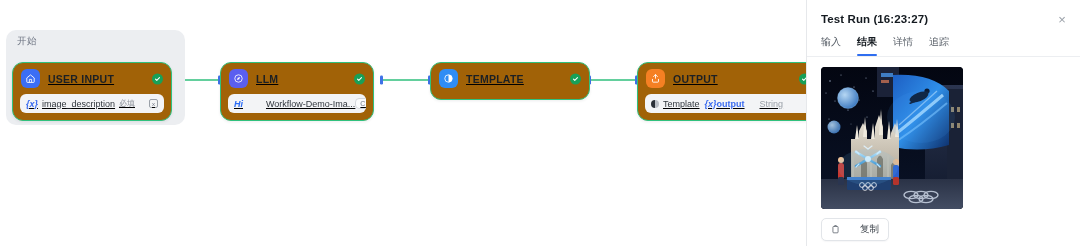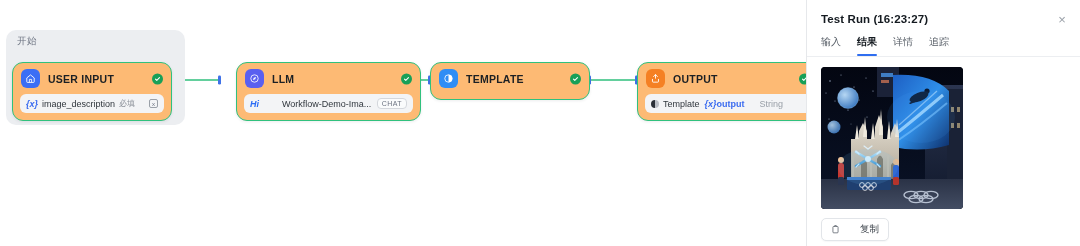--- a/index.html
+++ b/index.html
@@ -29,24 +29,25 @@
     border-radius: 10px;
   }
   .start-group-label {
     position: absolute; left: 11px; top: 5px;
     font-size: 9.5px; color: #6b7280; letter-spacing: .5px;
   }
 
   
   .node {
     position: absolute;
-    background: #fdba74;
+    background: #a16207;
     border: 1.3px solid #30c17e;
     border-radius: 11px;
     box-shadow: 0 1px 3px rgba(16,24,40,.08);
+    text-decoration: underline;
   }
   .node-head {
     display: flex; align-items: center;
     height: 31px;
     padding: 0 9px 0 8px;
     position: relative;
   }
   .node-icon {
     width: 19px; height: 19px;
     border-radius: 6px;
@@ -107,21 +108,21 @@
   .halfcircle-icon {
     width: 8px; height: 8px; border-radius: 50%;
     background: linear-gradient(90deg,#2b3037 50%, #b9bdc4 50%);
     margin-right: 4px; flex: 0 0 auto;
   }
   .out-var { color: #3b6cf0; font-weight: bold; margin-left: 4px; }
   .out-type { color: #9aa0a8; margin-left: 15px; }
 
   
   #node-user-input { left: 12px;  top: 62px;  width: 160px; }
-  #node-llm        { left: 236px; top: 62px;  width: 185px; }
+  #node-llm        { left: 220px; top: 62px;  width: 154px; }
   #node-template   { left: 430px; top: 62px;  width: 160px; height: 38px; }
   #node-output     { left: 637px; top: 62px;  width: 182px; }
 
   
   .edge-svg { position: absolute; left: 0; top: 0; width: 806px; height: 246px; pointer-events: none; }
 
   
   #panel {
     position: absolute;
     left: 806px; top: 0;

